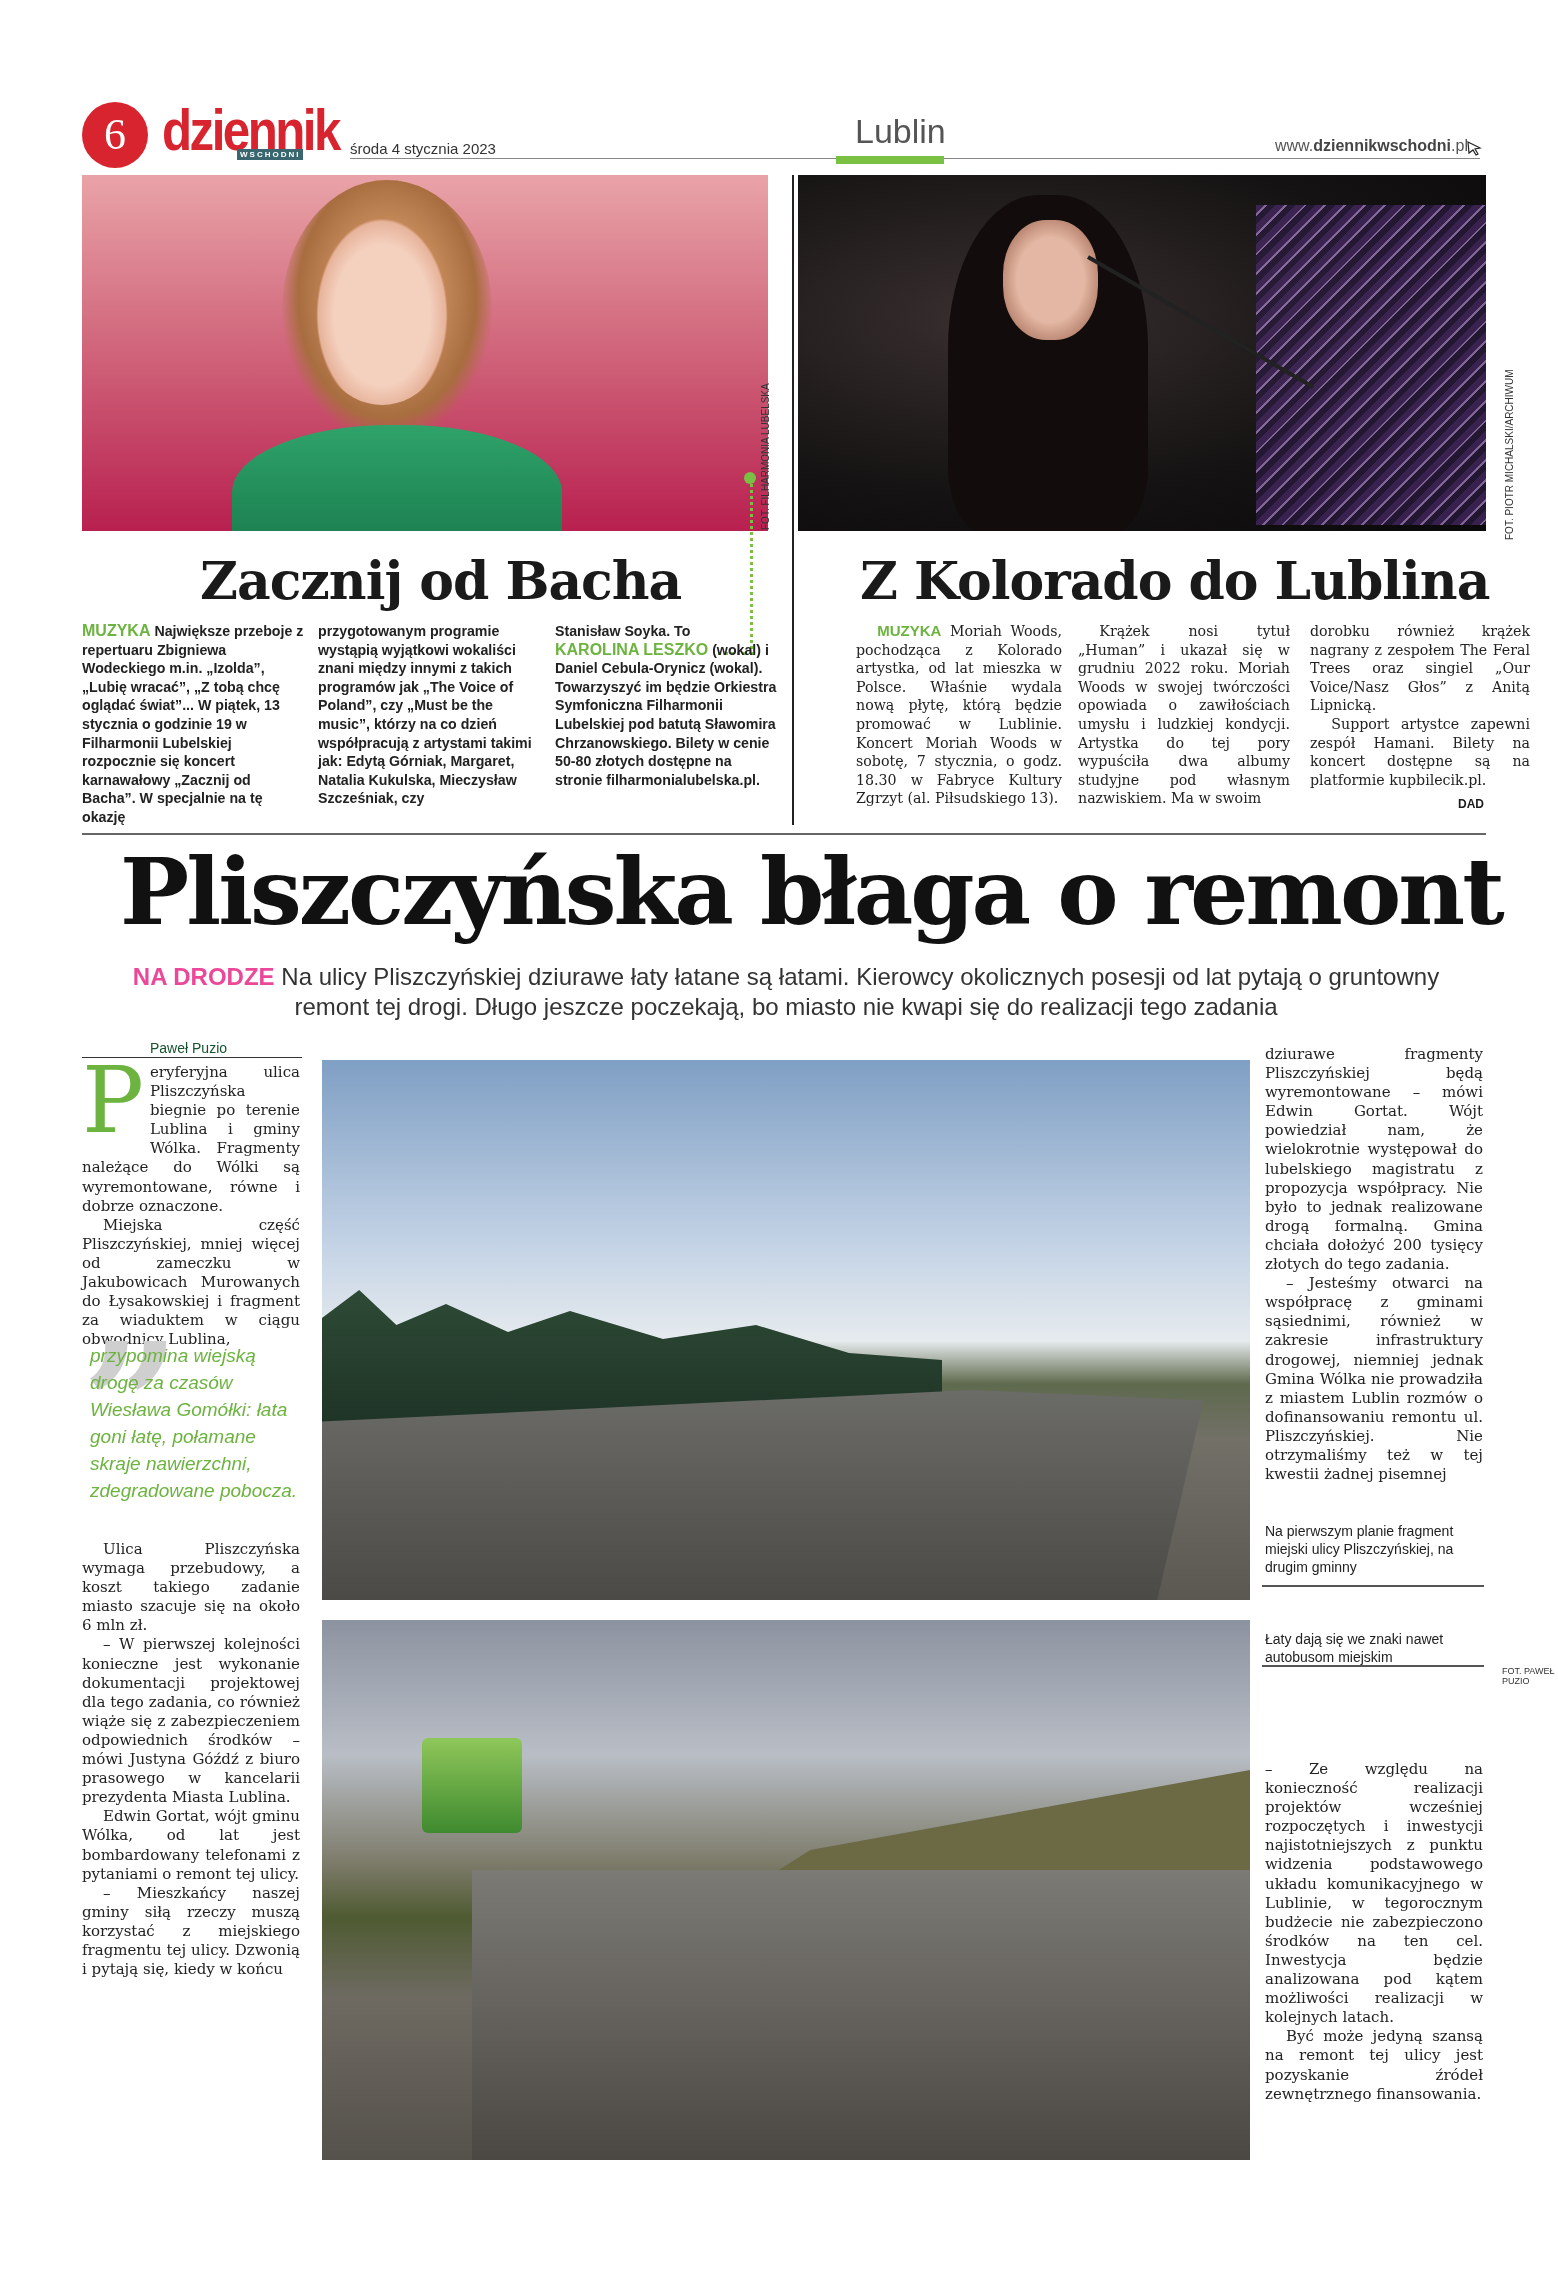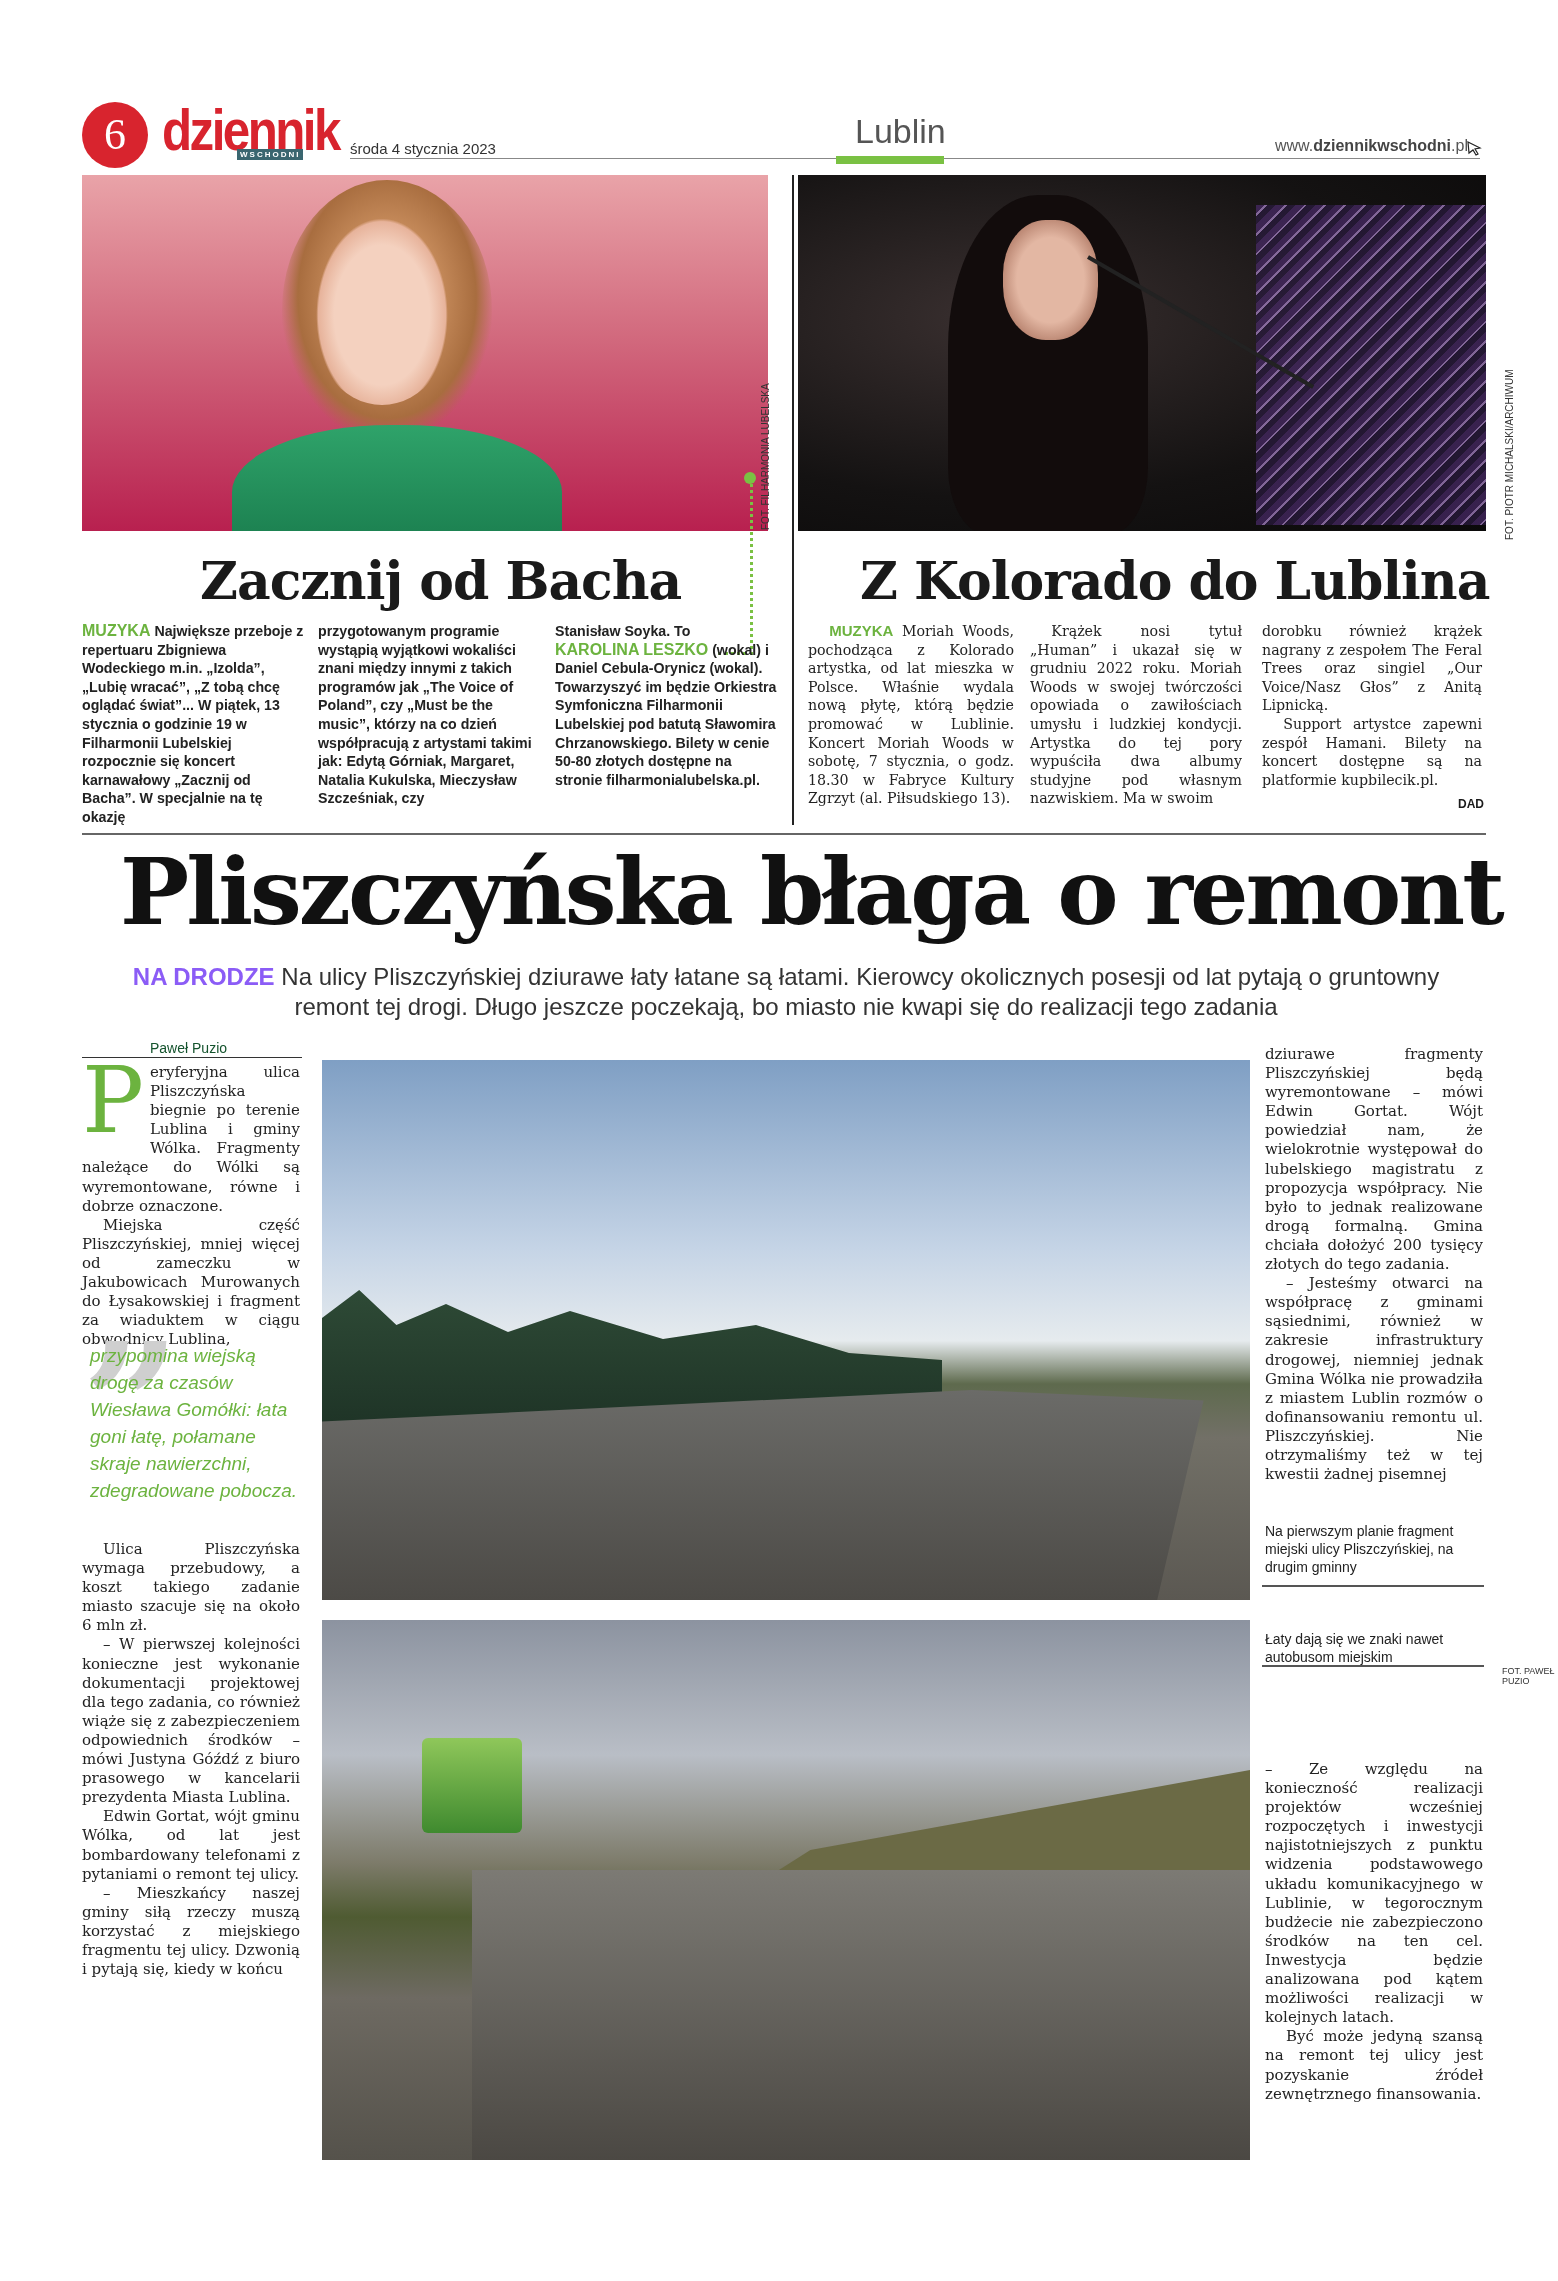--- a/index.html
+++ b/index.html
@@ -36,31 +36,31 @@
   .photo2 .mic { position: absolute; left: 290px; top: 80px; width: 260px; height: 4px; background: #222; transform: rotate(30deg); transform-origin: left; }
   .credit2 { left: 1504px; top: 540px; transform: rotate(-90deg); transform-origin: left top; font-family: "Liberation Sans", sans-serif; font-size: 10px; color: #333; white-space: nowrap; }
 
   
   .h1 { font-family: "DejaVu Serif", serif; font-weight: bold; font-size: 52px; letter-spacing: -1px; color: #1a1a1a; }
   .head1 { left: 200px; top: 550px; }
   .head2 { left: 832px; top: 550px; margin-left: 28px; }
 
   .brief { font-family: "Liberation Sans", sans-serif; font-size: 14.2px; line-height: 18.6px; font-weight: bold; color: #222; }
   .brief .tag { color: #6cb33f; font-size: 16px; }
-  .brief-serif { font-family: "DejaVu Serif", serif; font-size: 14.2px; line-height: 18.6px; color: #222; font-weight: normal; }
+  .brief-serif { font-family: "DejaVu Serif", serif; font-size: 14.2px; line-height: 18.6px; color: #222; font-weight: normal; margin-left: 48px; }
   .brief-serif .tag { color: #6cb33f; font-family: "Liberation Sans", sans-serif; font-weight: bold; font-size: 15px; }
   .green { color: #6cb33f; }
   .justify { text-align: justify; }
   .indent { text-indent: 1.5em; }
   .dad { left: 1458px; top: 797px; font-family: "Liberation Sans", sans-serif; font-weight: bold; font-size: 12px; }
   .divider-mid { left: 82px; top: 833px; width: 1404px; height: 2px; background: #666; }
 
   .main-head { left: 120px; top: 838px; font-family: "DejaVu Serif", serif; font-weight: bold; font-size: 92px; letter-spacing: -3px; color: #111; }
   .lead { left: 96px; top: 962px; width: 1380px; text-align: center; font-family: "Liberation Sans", sans-serif; font-size: 24px; line-height: 30px; color: #333; }
-  .lead .tag { color: #8b5cf6; font-weight: bold; }
+  .lead .tag { color: #ec4899; font-weight: bold; }
 
   .body { font-family: "DejaVu Serif", serif; font-size: 15px; line-height: 19.1px; color: #222; text-align: justify; }
   .body p { text-indent: 1.4em; }
   .body p.noind { text-indent: 0; }
   .author { left: 150px; top: 1040px; font-family: "Liberation Sans", sans-serif; font-size: 14px; color: #14532d; }
   .author-line { left: 82px; top: 1057px; width: 220px; height: 1px; background: #333; }
   .dropcap { float: left; font-family: "DejaVu Serif", serif; color: #6cb33f; font-size: 92px; line-height: 80px; margin-right: 6px; margin-top: -2px; }
 
   .quote { left: 90px; top: 1342px; width: 210px; font-family: "Liberation Sans", sans-serif; font-style: italic; font-size: 19px; line-height: 27px; color: #6cb33f; }
   .quote-mark { left: 82px; top: 1320px; font-family: "DejaVu Serif", serif; font-size: 170px; color: #cfcfcf; line-height: 170px; font-weight: bold; }

